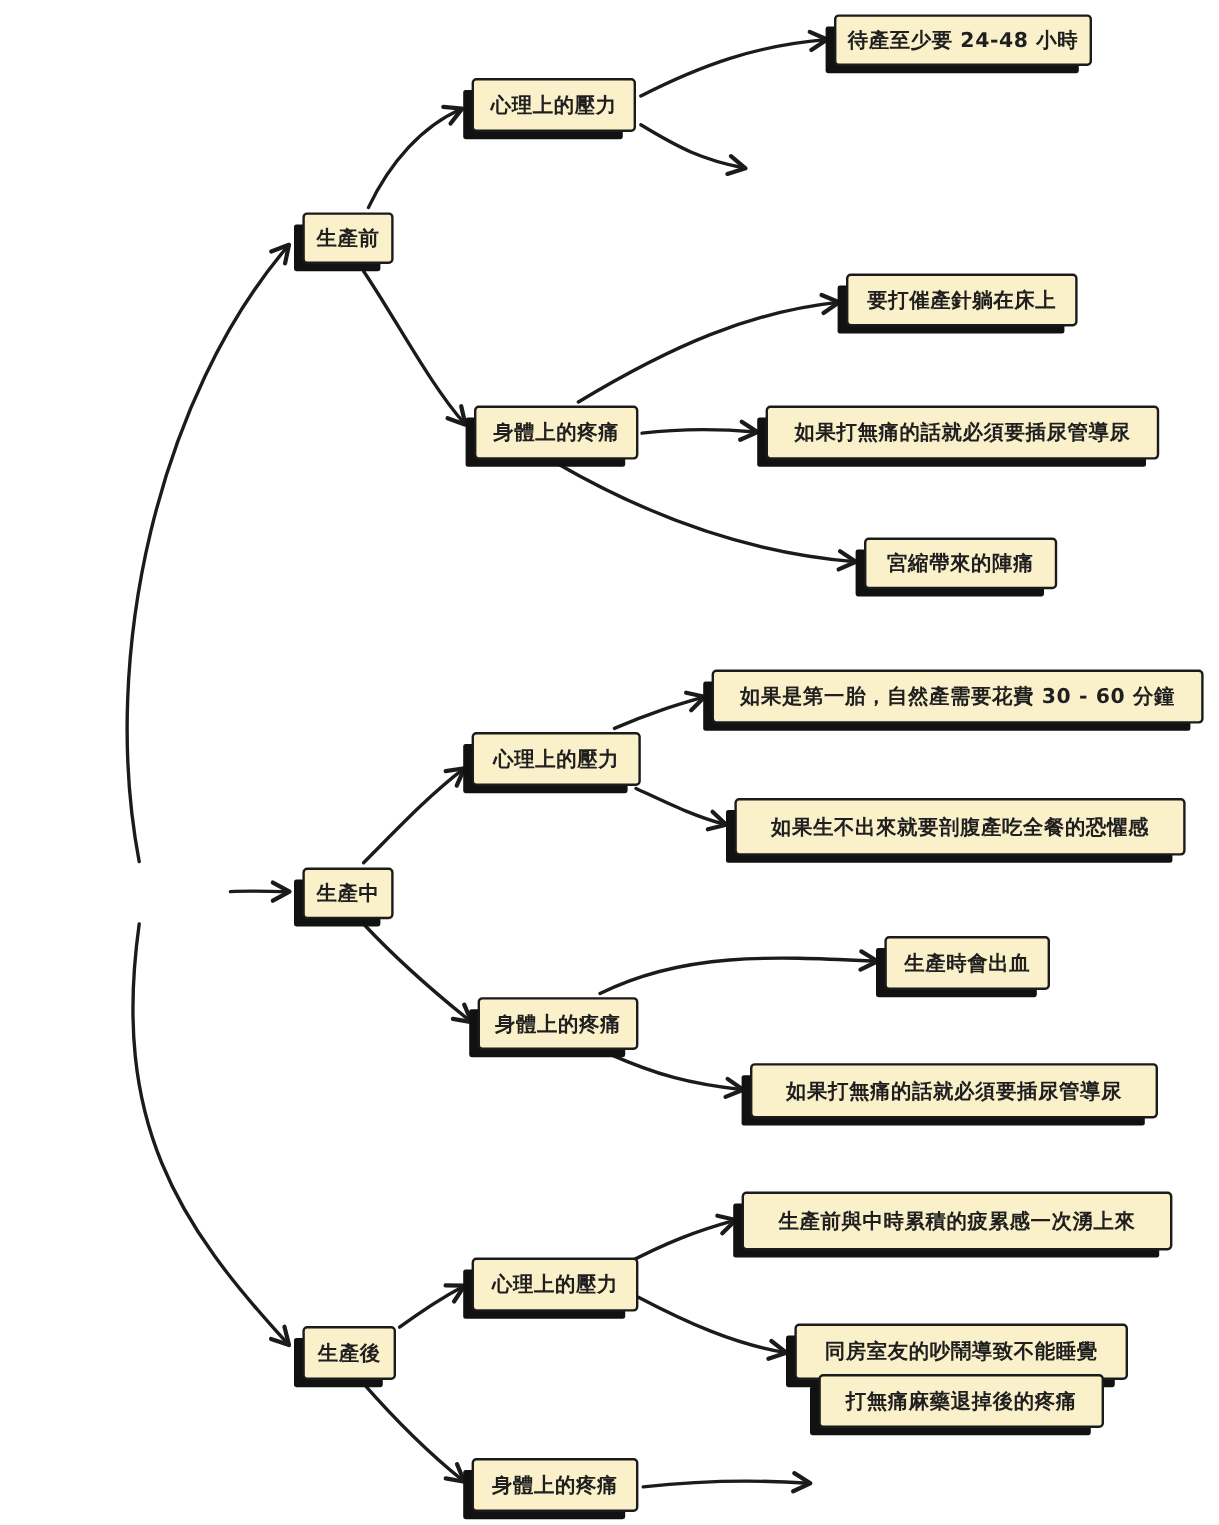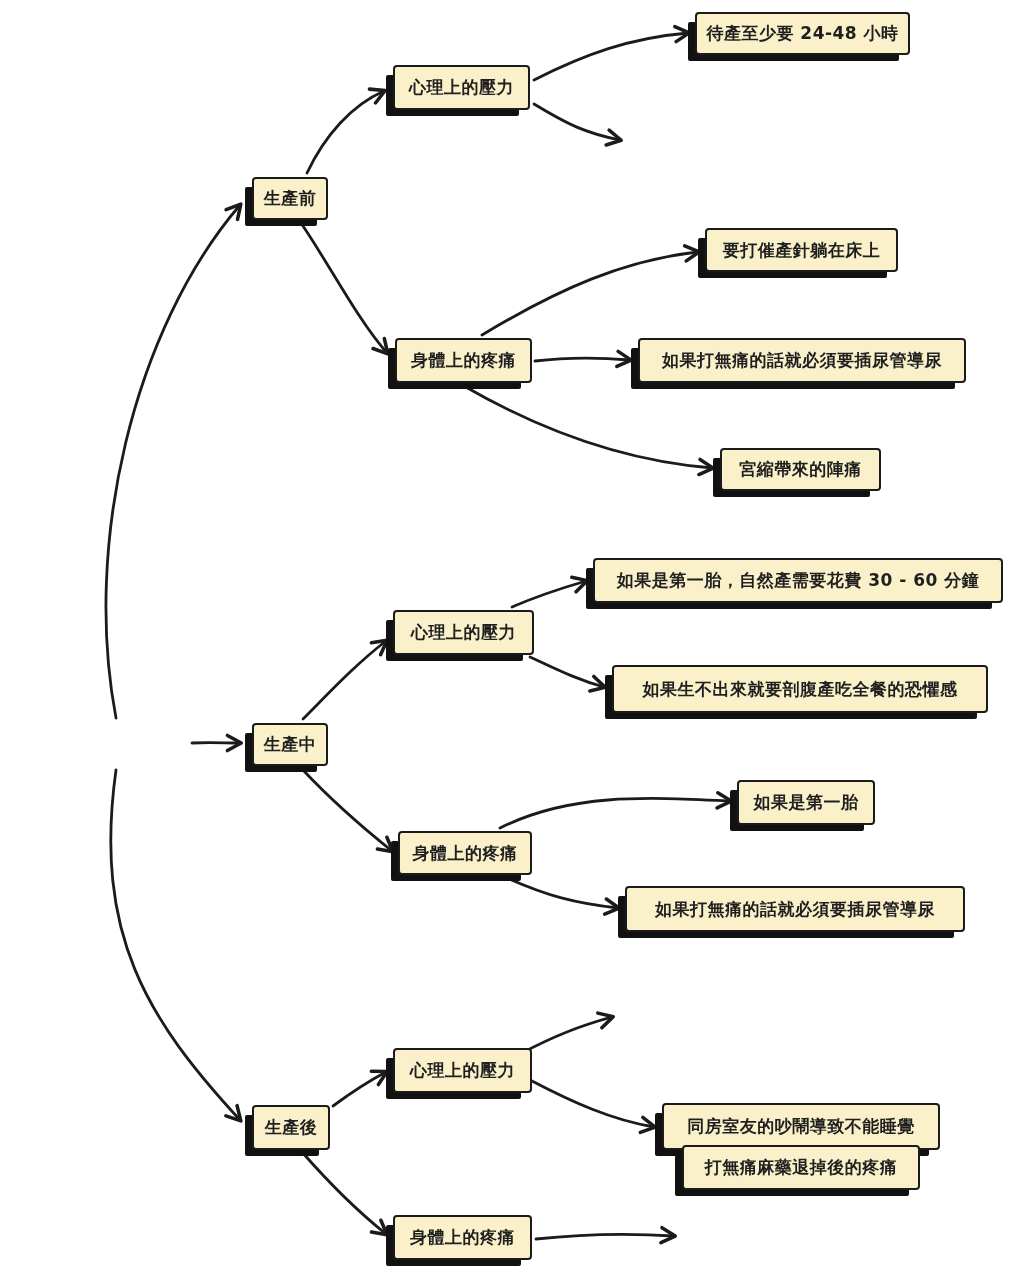--- a/index.html
+++ b/index.html
@@ -71,20 +71,21 @@
 
   <div class="node" style="left:695px;top:12px;width:215px;height:43px">待產至少要 24-48 小時</div>
 
   <div class="node" style="left:705px;top:228px;width:193px;height:44px">要打催產針躺在床上</div>
   <div class="node" style="left:638px;top:338px;width:328px;height:45px">如果打無痛的話就必須要插尿管導尿</div>
   <div class="node" style="left:720px;top:448px;width:161px;height:43px">宮縮帶來的陣痛</div>
 
   <div class="node" style="left:593px;top:558px;width:410px;height:45px">如果是第一胎，自然產需要花費 30 - 60 分鐘</div>
   <div class="node" style="left:612px;top:665px;width:376px;height:48px">如果生不出來就要剖腹產吃全餐的恐懼感</div>
 
-  <div class="node" style="left:737px;top:780px;width:138px;height:45px">如果是第一胎</div>
+  <div class="node" style="left:737px;top:780px;width:138px;height:45px">生產時會出血</div>
   <div class="node" style="left:625px;top:886px;width:340px;height:46px">如果打無痛的話就必須要插尿管導尿</div>
 
+  <div class="node" style="left:618px;top:993px;width:359px;height:49px">生產前與中時累積的疲累感一次湧上來</div>
   <div class="node" style="left:662px;top:1103px;width:278px;height:47px">同房室友的吵鬧導致不能睡覺</div>
 
   <div class="node" style="left:682px;top:1145px;width:238px;height:45px">打無痛麻藥退掉後的疼痛</div>
 
 </div>
 
 </body></html>

